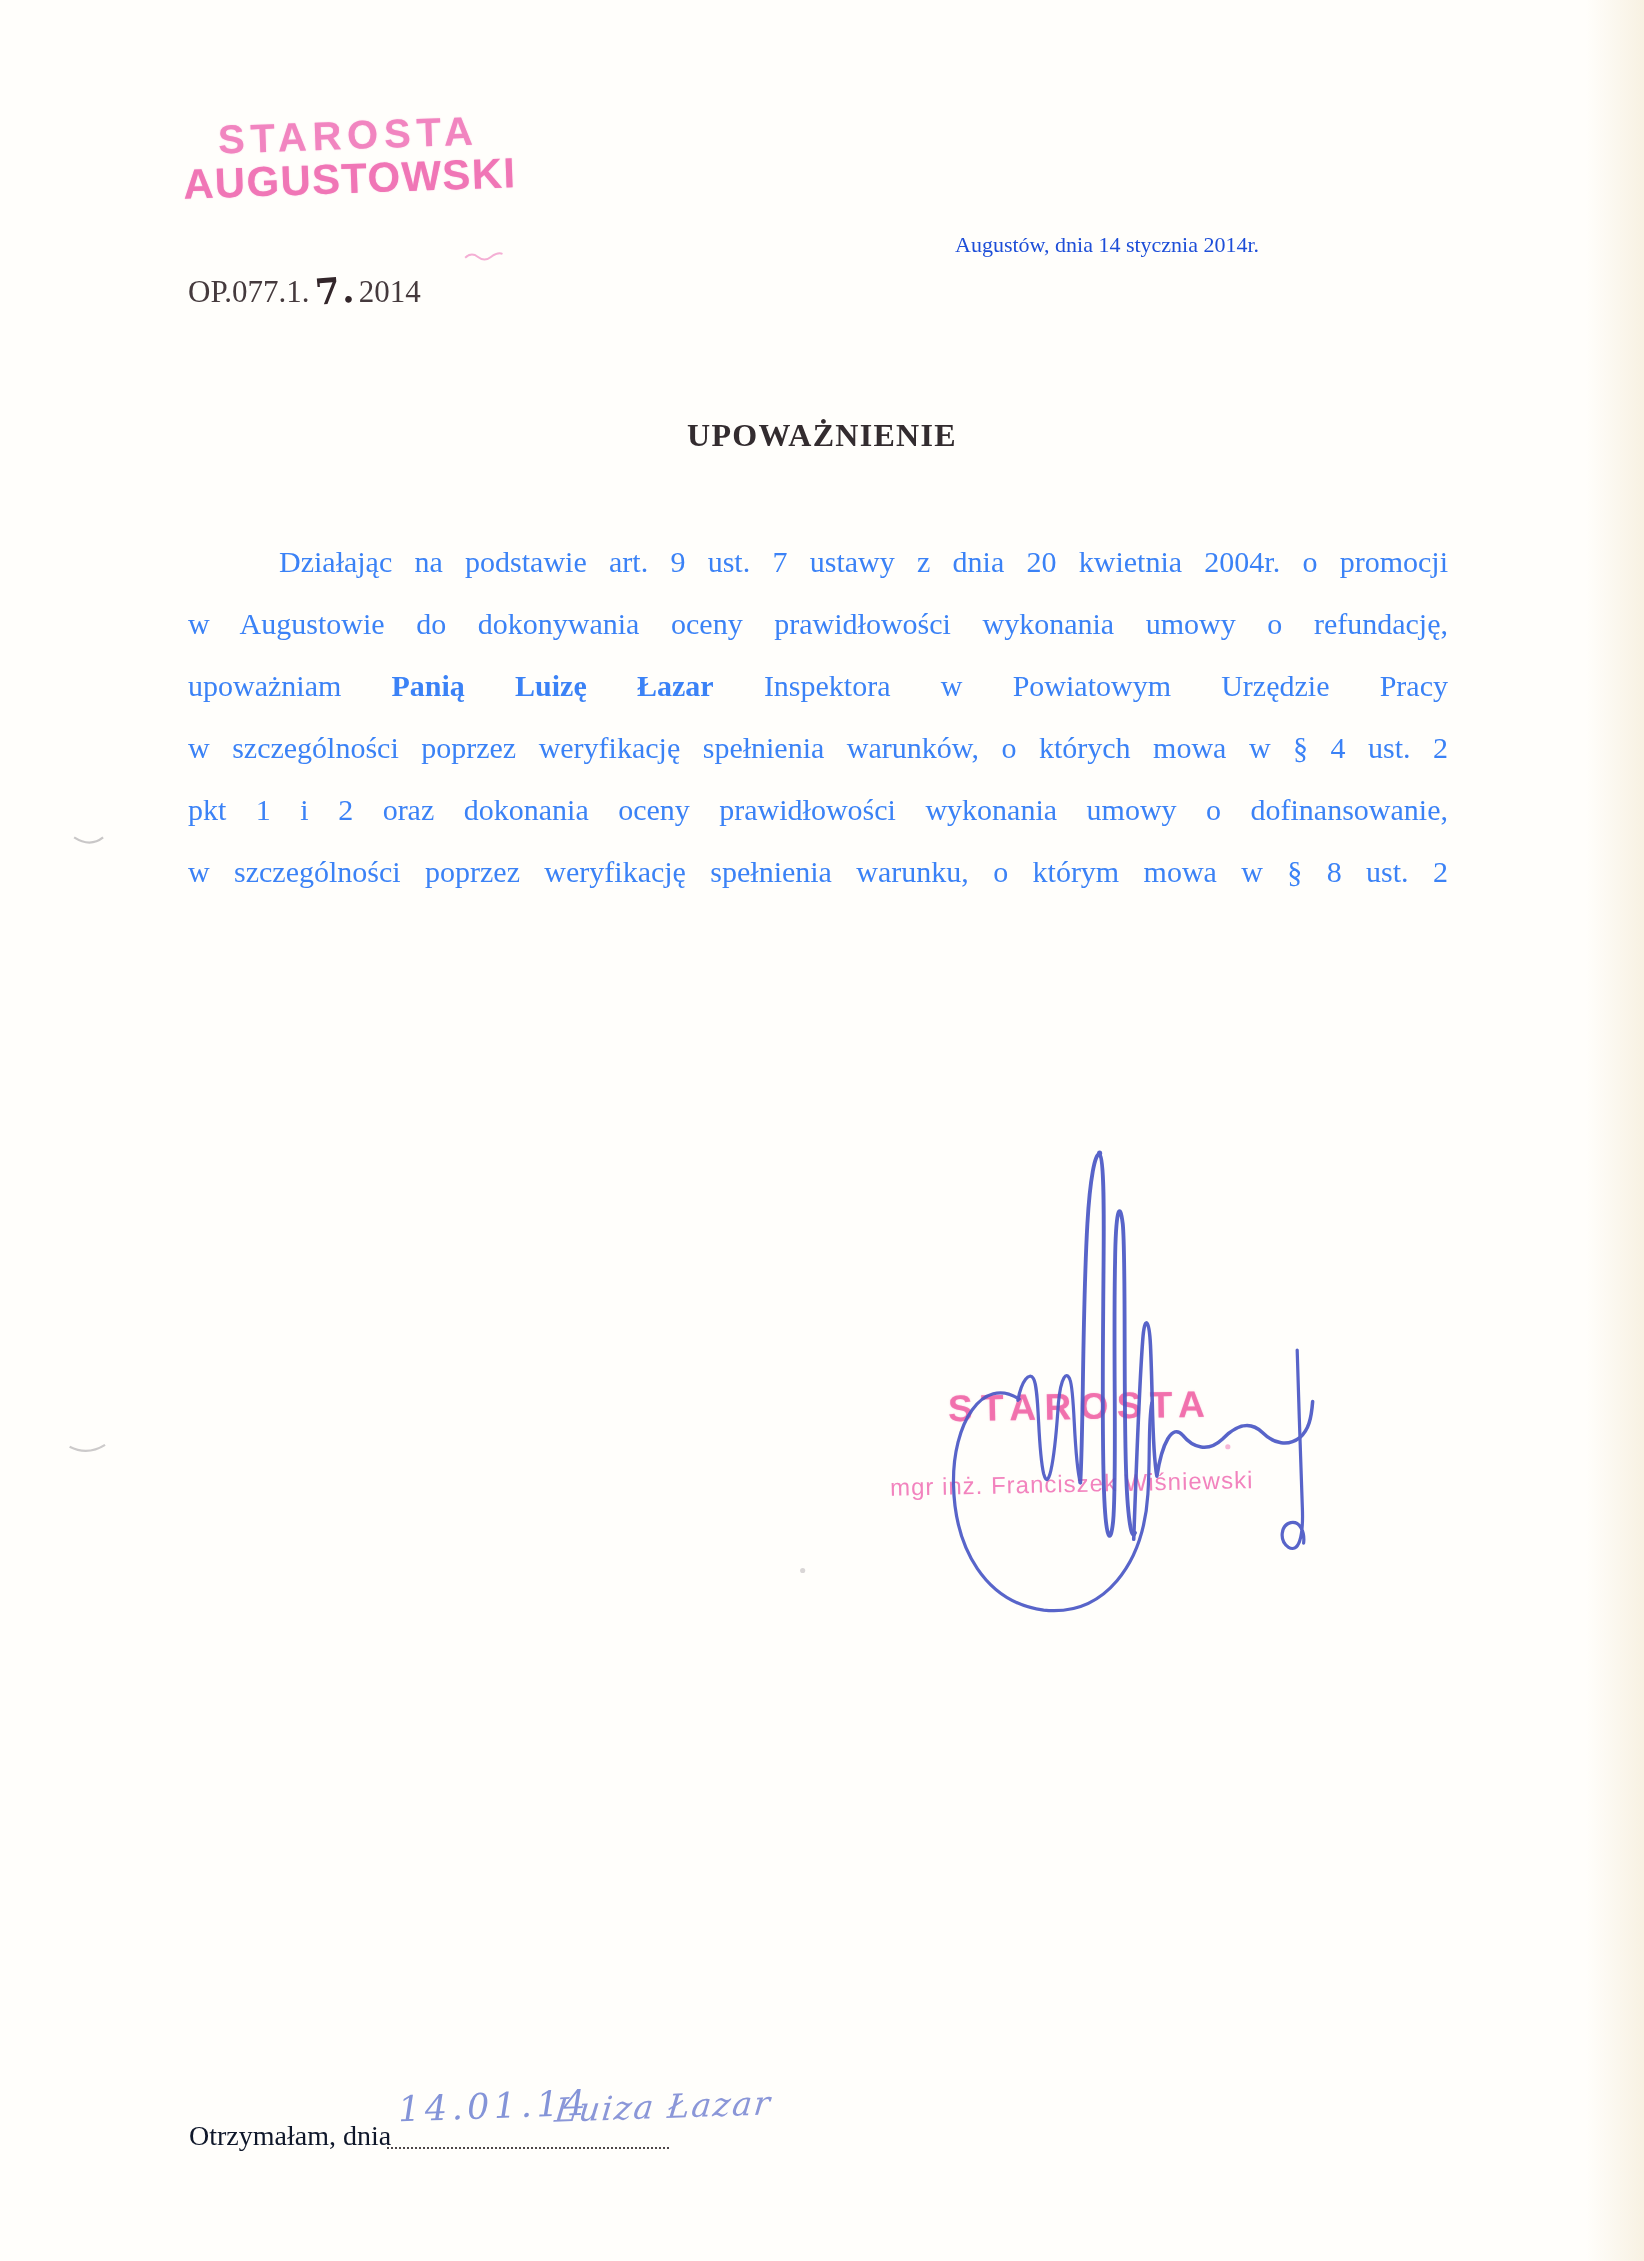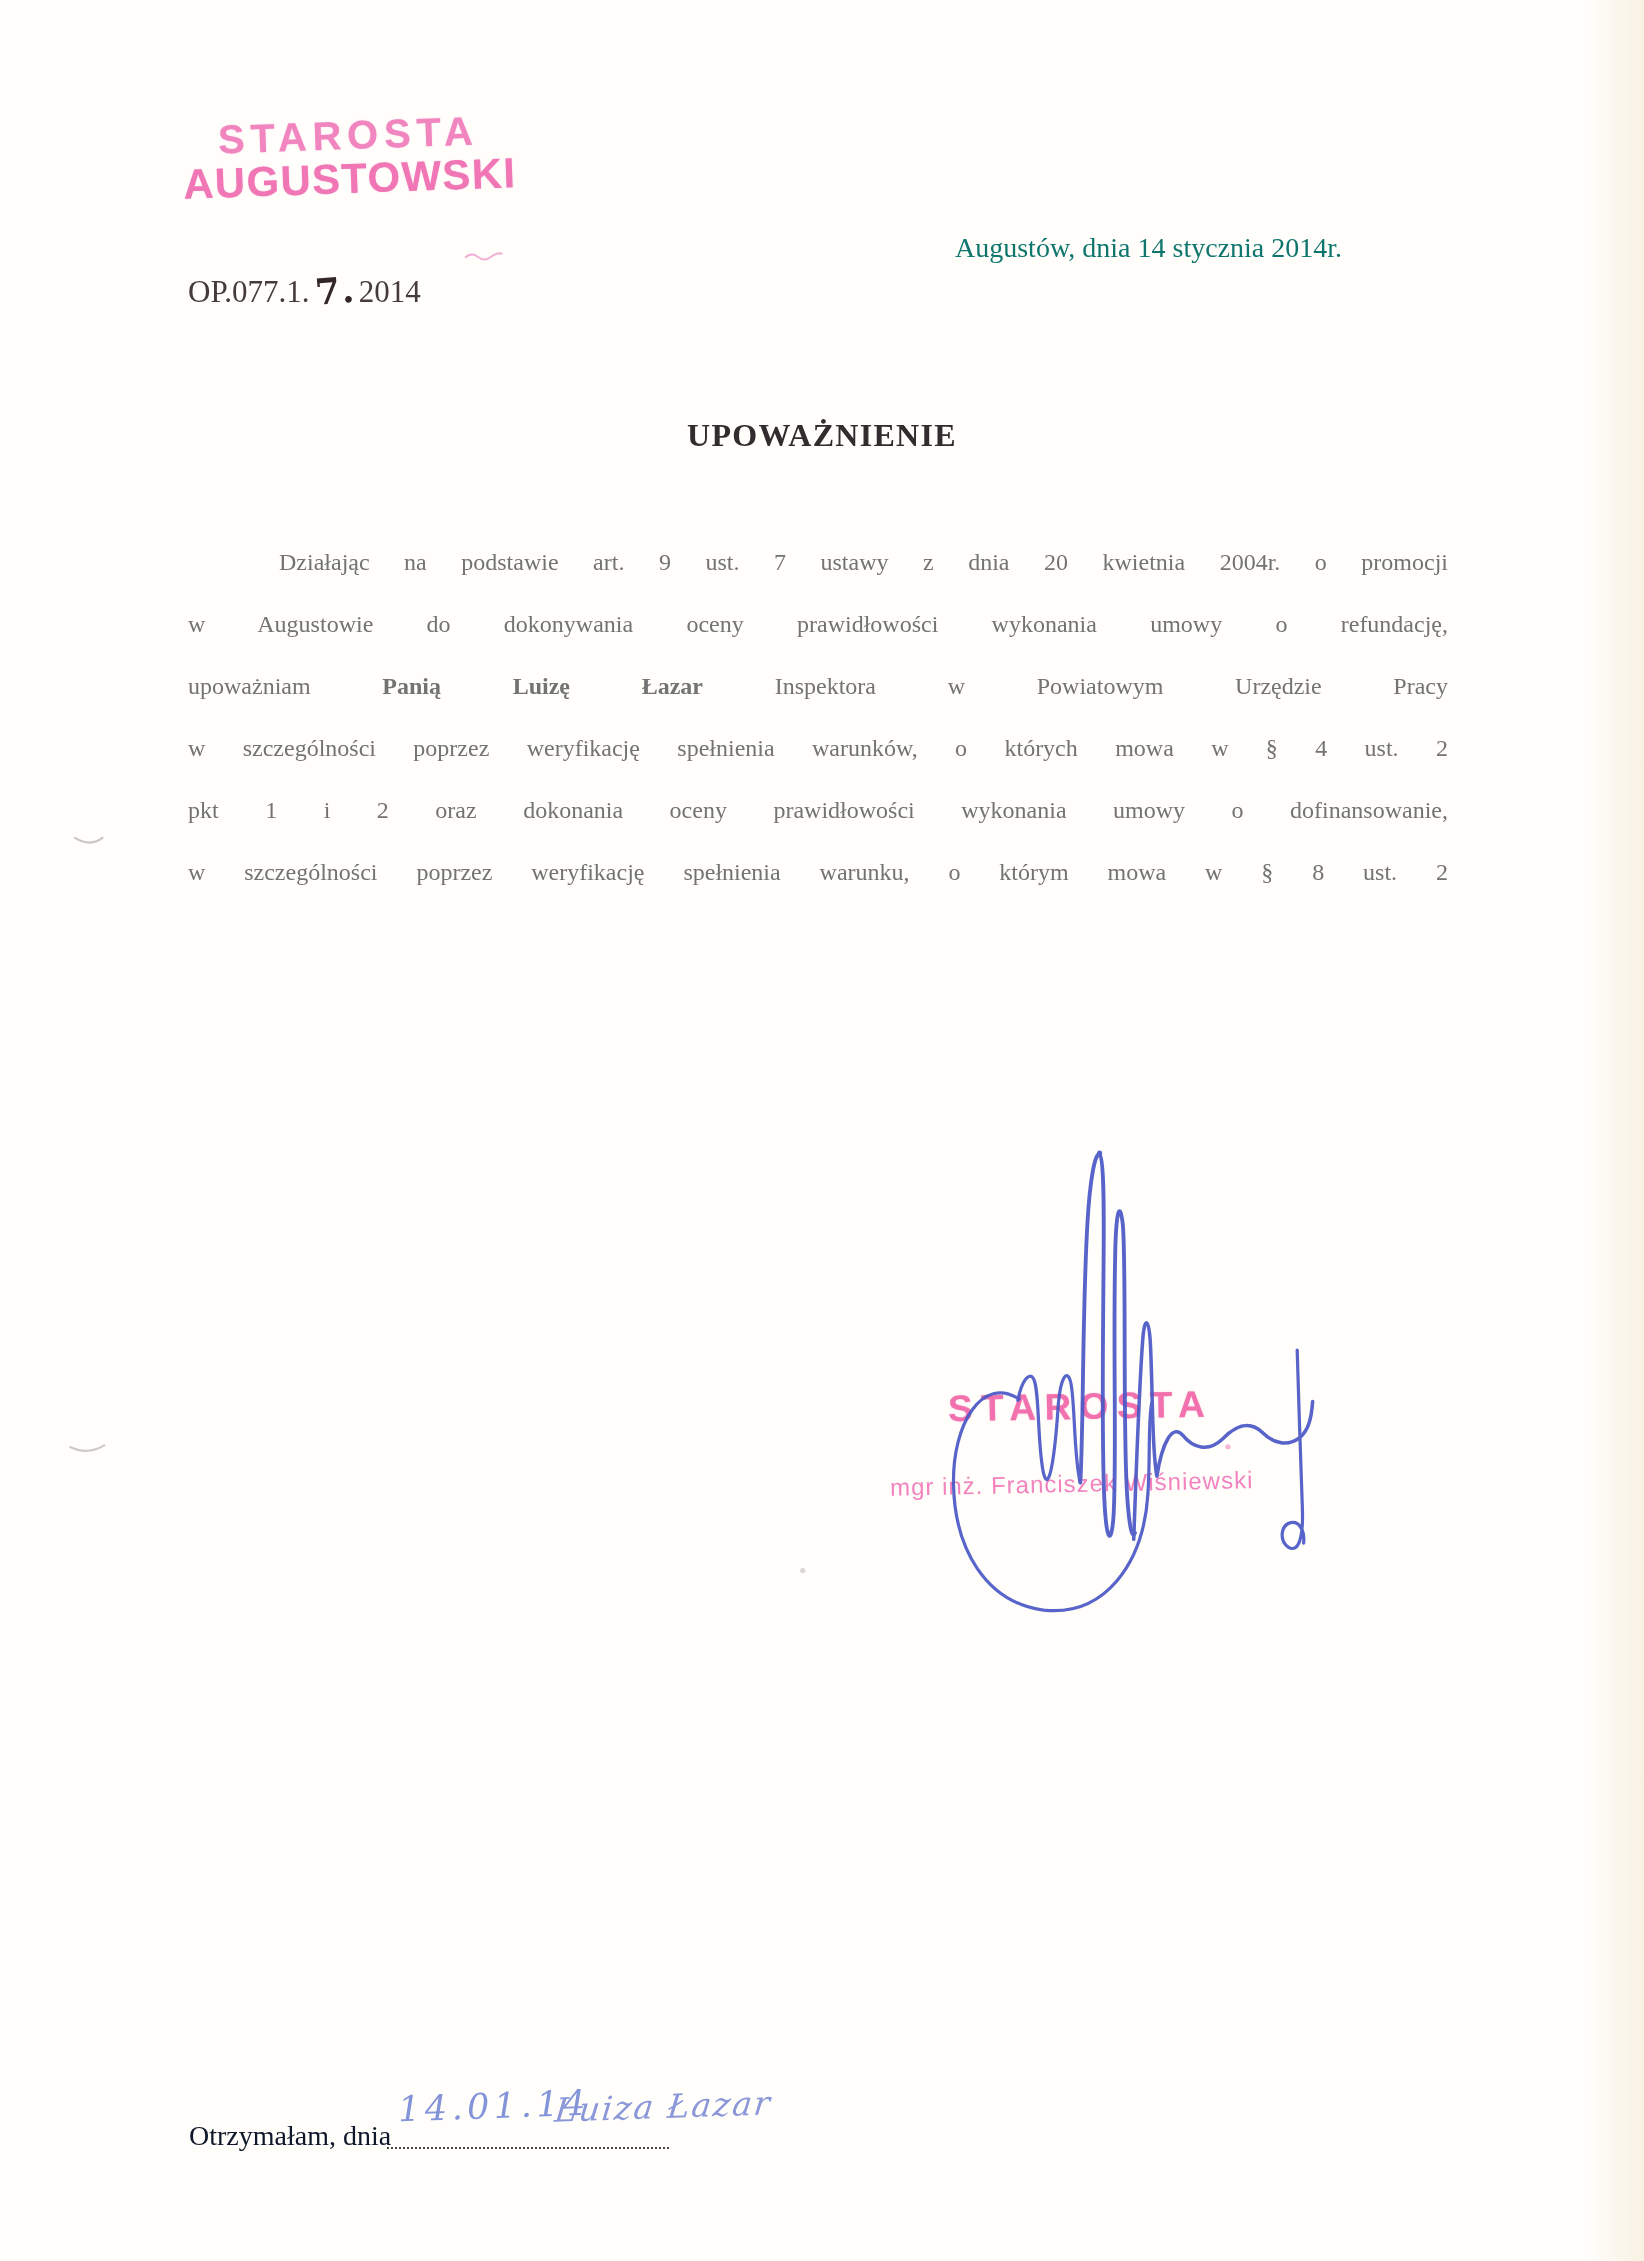--- a/index.html
+++ b/index.html
@@ -25,21 +25,21 @@
     font-family:"Liberation Sans", sans-serif;
     font-weight:bold;
     opacity:.88;
     text-shadow:0 0 1.3px rgba(240,110,180,.55);
     line-height:1.04;
   }
   .stamp-top .l1{font-size:40px;letter-spacing:5.8px;}
   .stamp-top .l2{font-size:42px;letter-spacing:1.3px;color:#ee64ad;}
   .date-line{
     position:absolute;left:955px;top:232px;
-    font-size:28px;color:#0f766e;white-space:nowrap;
+    font-size:22px;color:#1d4ed8;white-space:nowrap;
   }
   .refnum{
     position:absolute;left:188px;top:268px;
     font-size:31px;color:#453a3d;white-space:nowrap;
   }
   .refnum .hand7{
     display:inline-block;
     font-family:"DejaVu Serif", serif;
     font-weight:bold;font-size:36px;color:#33262a;
     transform:rotate(-5deg) translateY(1.3px);
@@ -47,21 +47,21 @@
     letter-spacing:1.3px;
   }
   .doc-title{
     position:absolute;left:0;top:417px;width:1644px;
     text-align:center;
     font-size:32px;font-weight:bold;letter-spacing:1.3px;
     color:#332c2f;
   }
   .body-text{
     position:absolute;left:188px;top:531px;width:1260px;
-    font-size:24px;line-height:62px;color:#737373;
+    font-size:30px;line-height:62px;color:#3b82f6;
   }
   .bline{height:62px;white-space:nowrap;}
   .bline.j{white-space:normal;text-align:justify;text-align-last:justify;}
   .bline.indent{text-indent:91px;}
   .bline .b{font-weight:bold;}
   
   .sig-stamp-role{
     position:absolute;left:948px;top:1386px;
     font-family:"Liberation Sans", sans-serif;
     font-weight:bold;font-size:37px;letter-spacing:8.4px;

